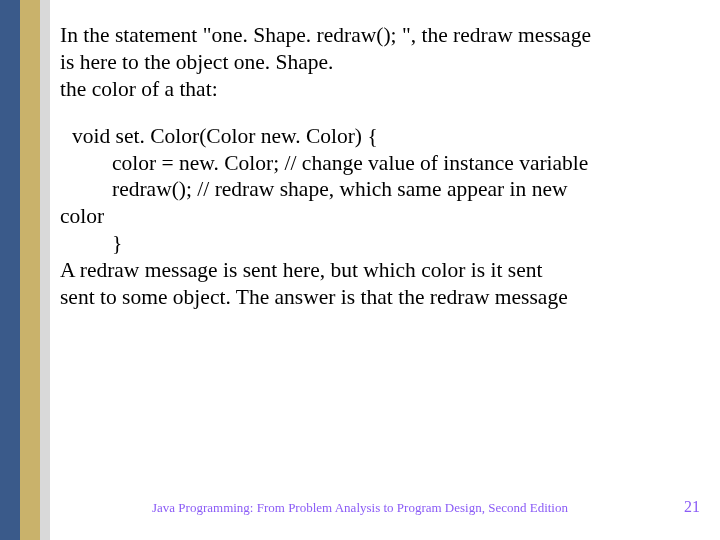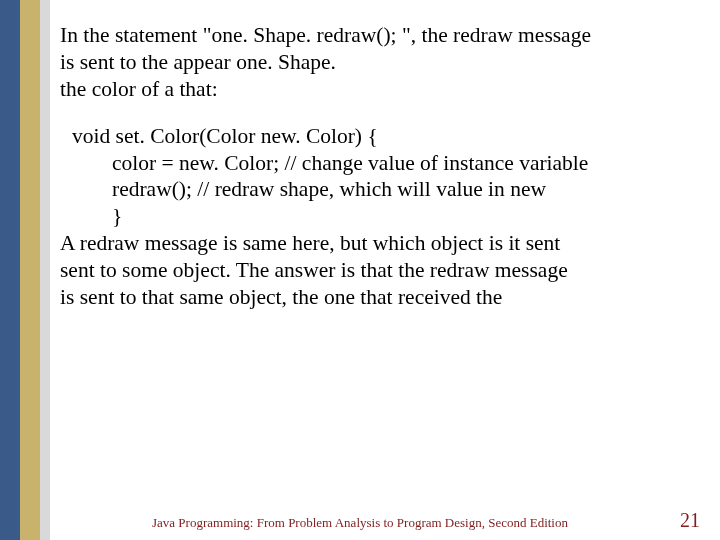--- a/index.html
+++ b/index.html
@@ -25,48 +25,48 @@
     top: 22px;
     font-size: 21.5px;
     line-height: 1.25;
     color: #000;
   }
   .content .line { white-space: pre-wrap; }
   .indent1 { padding-left: 12px; margin-top: 20px; }
   .indent2 { padding-left: 52px; }
   .footer {
     position: absolute;
-    bottom: 8px;
+    bottom: 24px;
     left: 60px;
     right: 20px;
     display: flex;
     justify-content: space-between;
     align-items: baseline;
     font-size: 13px;
-    color: #7f1d1d;
+    color: #8b5cf6;
   }
   .footer-title { flex: 1; text-align: center; }
-  .footer-page { width: 40px; text-align: right; font-size: 20px; }
+  .footer-page { width: 40px; text-align: right; font-size: 16px; }
 </style>
 </head>
 <body>
 
 <div class="side-stripe stripe-blue"></div>
 <div class="side-stripe stripe-gold"></div>
 <div class="side-stripe stripe-grey"></div>
 
 <div class="content" id="content">
     <div class="line ">In the statement "one. Shape. redraw(); ", the redraw message</div>
-    <div class="line ">is sent to the appear one. Shape.</div>
+    <div class="line ">is here to the object one. Shape.</div>
     <div class="line ">the color of a that:</div>
     <div class="line indent1">void set. Color(Color new. Color) {</div>
     <div class="line indent2">color = new. Color; // change value of instance variable</div>
-    <div class="line indent2">redraw(); // redraw shape, which will value in new</div>
+    <div class="line indent2">redraw(); // redraw shape, which same appear in new</div>
+    <div class="line ">color</div>
     <div class="line indent2">}</div>
-    <div class="line ">A redraw message is same here, but which object is it sent</div>
+    <div class="line ">A redraw message is sent here, but which color is it sent</div>
     <div class="line ">sent to some object. The answer is that the redraw message</div>
-    <div class="line ">is sent to that same object, the one that received the</div>
   </div>
 
 <div class="footer">
   <div class="footer-title">Java Programming: From Problem Analysis to Program Design, Second Edition</div>
   <div class="footer-page">21</div>
 </div>
 
 </body></html>

